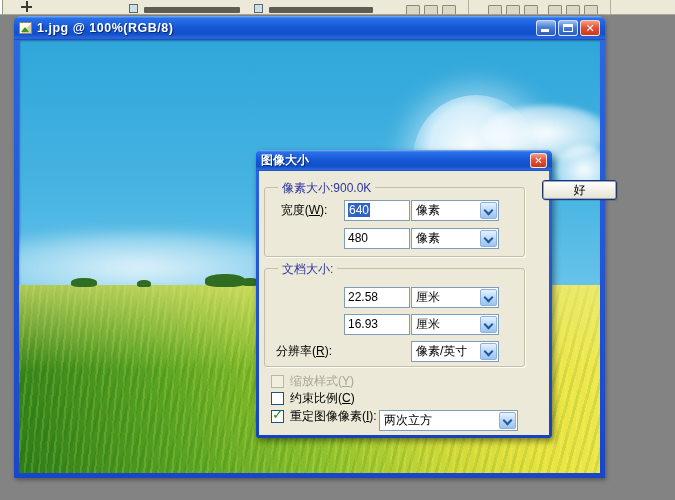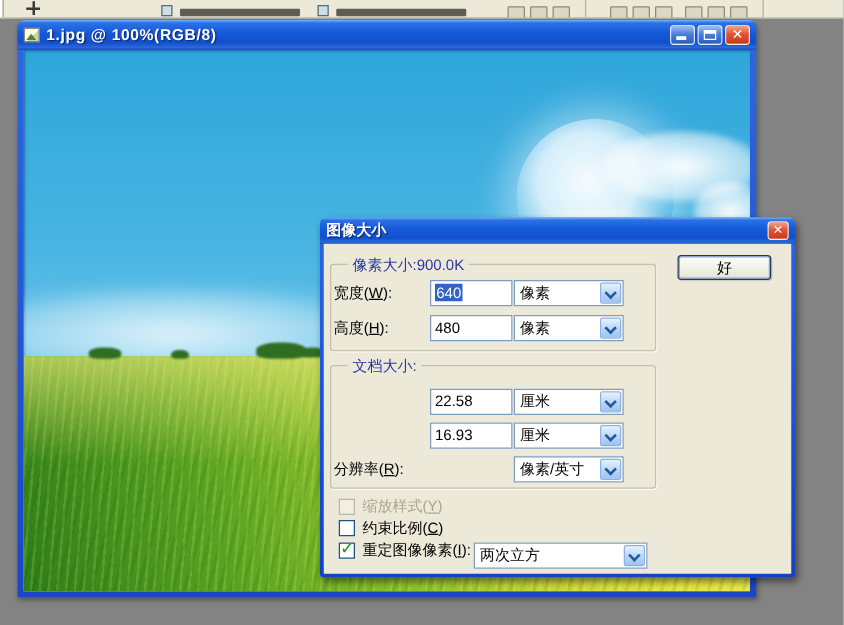--- a/index.html
+++ b/index.html
@@ -64,21 +64,21 @@
       linear-gradient(70deg,#2e7d18 0%,#57a221 26%,#8fc22b 48%,#cdd836 66%,#e9e440 82%,#f0ea52 100%); }
   .field::before { content:""; position:absolute; left:0; right:0; top:0; height:45%;
     background:linear-gradient(180deg, rgba(235,233,120,.65) 0%, rgba(235,233,120,0) 100%); }
   .tree { position:absolute; background:#2f6e22; border-radius:45% 45% 30% 30%; filter:blur(.7px); }
   .tree.t1 { left:52px;  top:238px; width:26px; height:9px; }
   .tree.t2 { left:186px; top:234px; width:40px; height:13px; }
   .tree.t3 { left:222px; top:238px; width:18px; height:8px; }
   .tree.t4 { left:118px; top:240px; width:14px; height:7px; }
 
   
-  .dialog { position:absolute; left:256px; top:174px; width:380px; height:288px;
+  .dialog { position:absolute; left:256px; top:150px; width:296px; height:288px;
     background:linear-gradient(180deg,#2a66e4,#1443c0); border-radius:6px 6px 3px 3px;
     box-shadow:2px 3px 6px rgba(0,0,0,.45); }
   .dlg-titlebar { position:absolute; left:0; top:0; right:0; height:21px; border-radius:5px 5px 0 0;
     background:linear-gradient(180deg,#7ab1f2 0%,#2a71e8 10%,#1658d8 45%,#1150c8 78%,#2b68e0 93%,#164cb4 100%);
     display:flex; align-items:center; padding:0 5px; }
   .dlg-title { color:#fff; font-weight:bold; font-size:12px; text-shadow:1px 1px 1px rgba(0,0,40,.55); }
   .dlg-close { margin-left:auto; width:17px; height:15px; border-radius:3px;
     background:linear-gradient(180deg,#f2a284,#e35338 45%,#c83818);
     border:1px solid rgba(255,255,255,.8); color:#fff; font-size:10px; font-weight:bold;
     text-align:center; line-height:13px; }
@@ -87,21 +87,21 @@
   .group { position:absolute; border:1px solid #c3bfa9; border-radius:3px;
     box-shadow:1px 1px 0 rgba(255,255,255,.85); }
   .group.g1 { left:5px; top:16px; width:261px; height:70px; }
   .group.g2 { left:5px; top:97px; width:261px; height:99px; }
   .group-label { position:absolute; left:13px; top:-8px; background:#ece9d8; padding:0 4px;
     color:#2c35a0; font-size:12px; white-space:nowrap; }
 
   .frow { position:absolute; left:0; right:0; height:21px; }
   .g1 .r1 { top:12px; } .g1 .r2 { top:40px; }
   .g2 .r1 { top:18px; } .g2 .r2 { top:45px; } .g2 .r3 { top:72px; }
-  .flabel { position:absolute; left:2px; width:74px; line-height:21px; text-align:left; color:#000; white-space:nowrap; }
+  .flabel { position:absolute; left:2px; width:74px; line-height:21px; text-align:center; color:#000; white-space:nowrap; }
   .key { text-decoration:underline; }
   .tbox { position:absolute; left:79px; width:66px; height:21px; background:#fff;
     border:1px solid #7f9db9; line-height:18px; padding:0 3px; overflow:hidden; white-space:nowrap; }
   .sel { background:#2f63c4; color:#fff; padding:0 1px; }
   .combo { position:absolute; left:146px; width:88px; height:21px; background:#fff;
     border:1px solid #7f9db9; line-height:18px; padding:0 4px; white-space:nowrap; }
   .combo-btn { position:absolute; top:1px; right:1px; bottom:1px; width:17px; border-radius:2px;
     background:linear-gradient(180deg,#e6f2fe,#bcd9f8 50%,#9cc3f0); border:1px solid #8fb0dc; }
   .combo-btn::after { content:""; position:absolute; left:4px; top:4px; width:5px; height:5px;
     border-right:2px solid #21589e; border-bottom:2px solid #21589e; transform:rotate(45deg); }
@@ -184,21 +184,20 @@
     <div class="dlg-body">
 
       <div class="group g1">
         <span class="group-label">像素大小:900.0K</span>
         <div class="frow r1">
           <span class="flabel"><span>宽度(</span><span class="key">W</span><span>):</span></span>
           <span class="tbox"><span class="sel">640</span></span>
           <span class="combo"><span>像素</span><span class="combo-btn"></span></span>
         </div>
         <div class="frow r2">
-          <span class="flabel"><span>高度(</span><span class="key">H</span><span>):</span></span>
           <span class="tbox"><span>480</span></span>
           <span class="combo"><span>像素</span><span class="combo-btn"></span></span>
         </div>
       </div>
 
       <div class="group g2">
         <span class="group-label">文档大小:</span>
         <div class="frow r1">
           <span class="tbox"><span>22.58</span></span>
           <span class="combo"><span>厘米</span><span class="combo-btn"></span></span>

